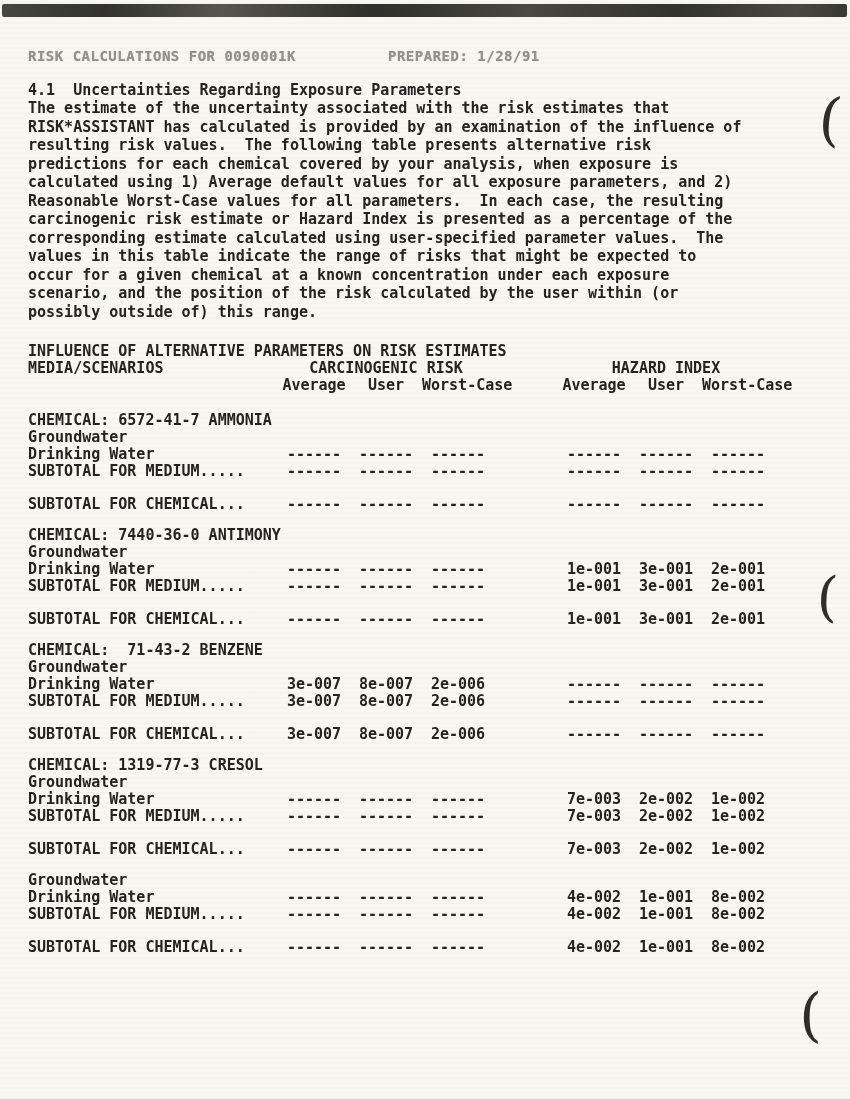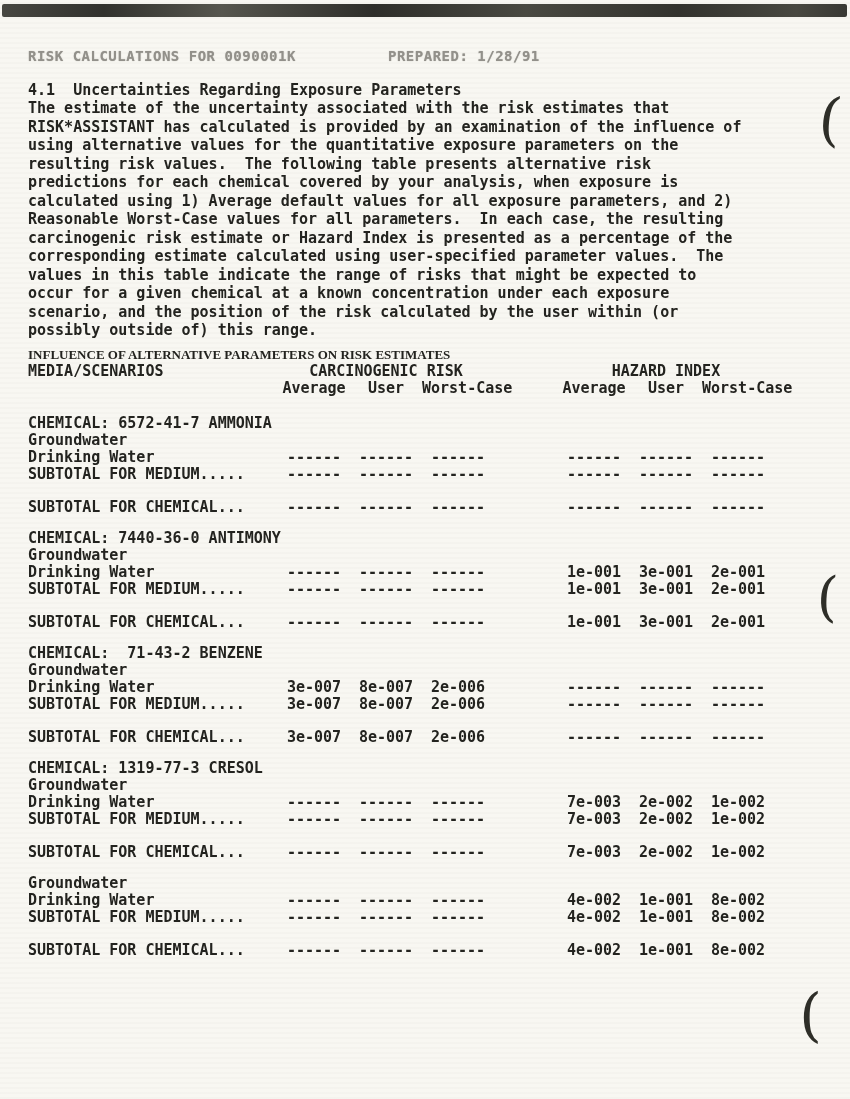--- a/index.html
+++ b/index.html
@@ -35,21 +35,21 @@
     text-shadow:0 0 1px rgba(146,144,138,.7);
     white-space:pre;
   }
   .doc-header .hleft { width:360px; }
 
   .section-heading { margin-top:17px; font-size:15px; white-space:pre; }
 
   .body-paragraph { font-size:15px; line-height:18.5px; }
   .pline { white-space:pre; }
 
-  .table-title { margin-top:6px; font-size:13px; line-height:17px; white-space:pre;font-family:Liberation Serif, serif; }
+  .table-title { margin-top:22px; font-size:15px; line-height:17px; white-space:pre; }
 
   .table-head-row, .tsub-row, .trow { display:flex; font-size:15px; line-height:17px; }
   .tlabel { width:250px; flex:none; white-space:pre; }
   .tspacer { width:250px; flex:none; }
   .tgroup { width:216px; flex:none; text-align:center; white-space:nowrap; }
   .tgroup.hz { margin-left:64px;text-align:center; }
   .tcell { width:72px; flex:none; text-align:center; white-space:nowrap; }
   .tcell.hgap { margin-left:64px; }
 
   .chemical-blocks { margin-top:18px; }
@@ -83,21 +83,20 @@
   <div class="doc-header">
     <span class="hleft">RISK CALCULATIONS FOR 0090001K</span>
     <span class="hright">PREPARED: 1/28/91</span>
   </div>
 
   <div class="section-heading">4.1  Uncertainties Regarding Exposure Parameters</div>
 
   <div class="body-paragraph">
       <div class="pline">The estimate of the uncertainty associated with the risk estimates that</div>
       <div class="pline">RISK*ASSISTANT has calculated is provided by an examination of the influence of</div>
-      <div class="pline">using alternative values for the quantitative exposure parameters on the</div>
       <div class="pline">resulting risk values.  The following table presents alternative risk</div>
       <div class="pline">predictions for each chemical covered by your analysis, when exposure is</div>
       <div class="pline">calculated using 1) Average default values for all exposure parameters, and 2)</div>
       <div class="pline">Reasonable Worst-Case values for all parameters.  In each case, the resulting</div>
       <div class="pline">carcinogenic risk estimate or Hazard Index is presented as a percentage of the</div>
       <div class="pline">corresponding estimate calculated using user-specified parameter values.  The</div>
       <div class="pline">values in this table indicate the range of risks that might be expected to</div>
       <div class="pline">occur for a given chemical at a known concentration under each exposure</div>
       <div class="pline">scenario, and the position of the risk calculated by the user within (or</div>
       <div class="pline">possibly outside of) this range.</div>

